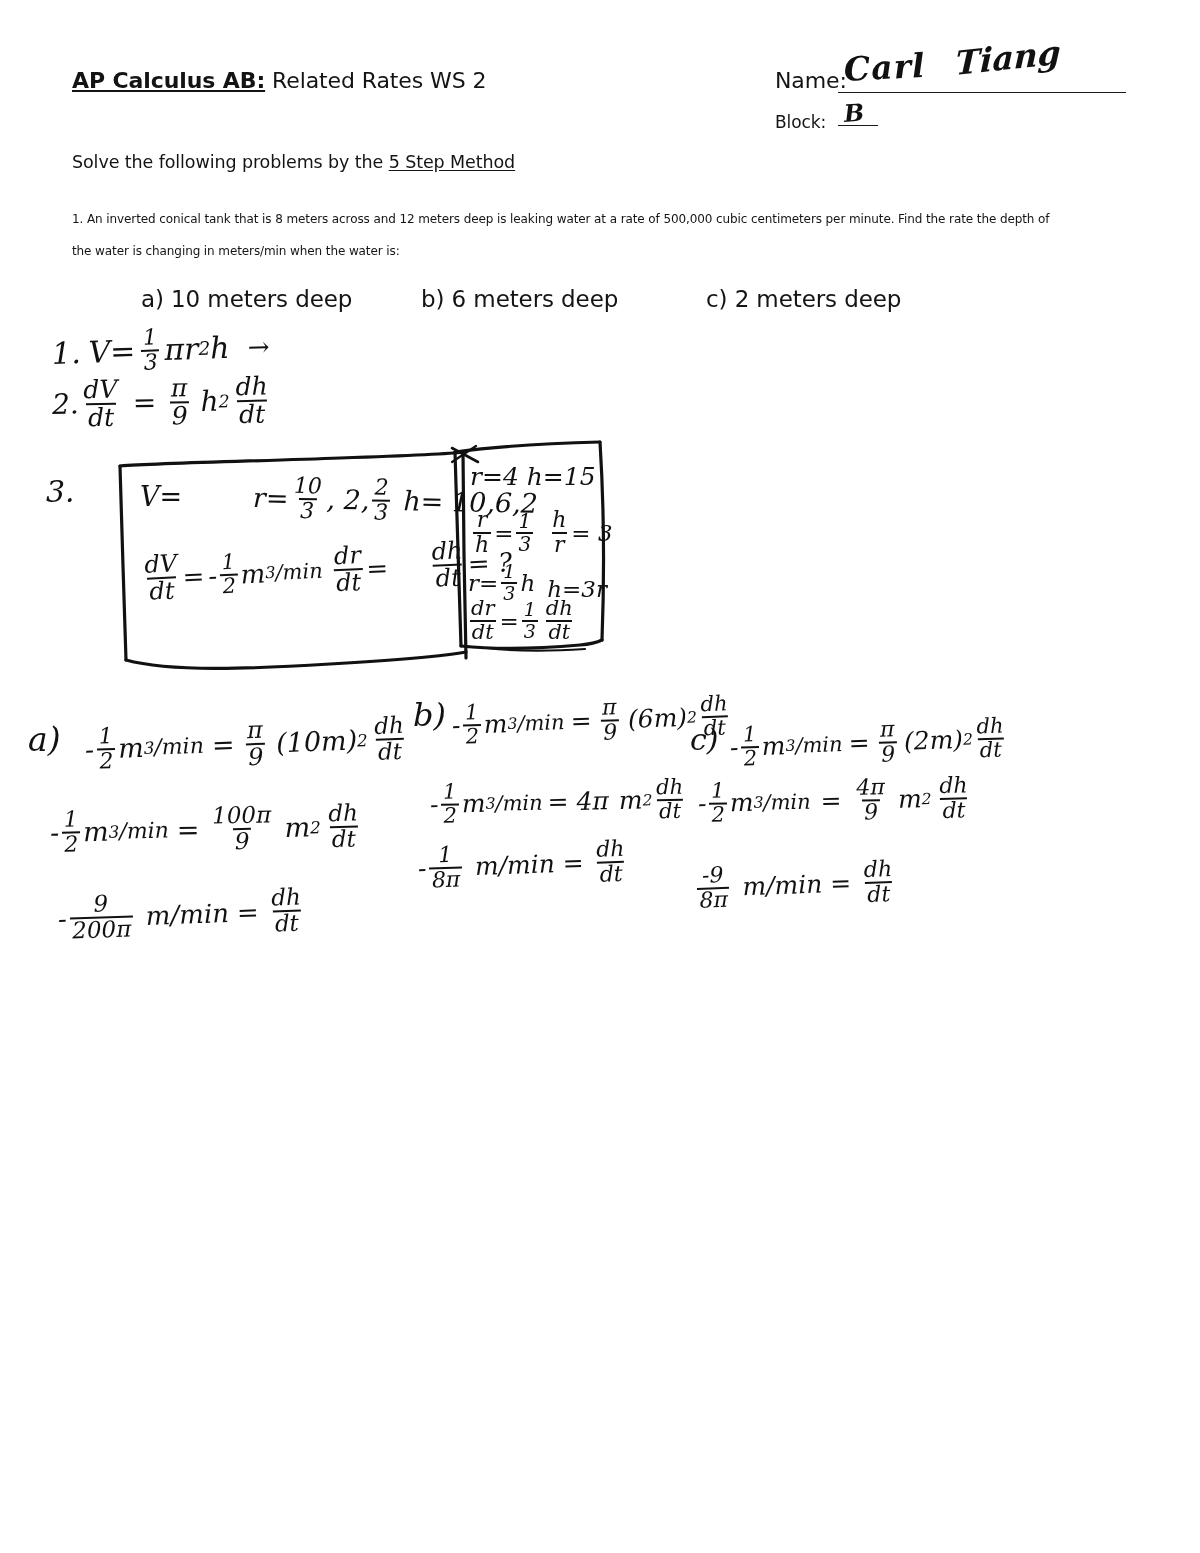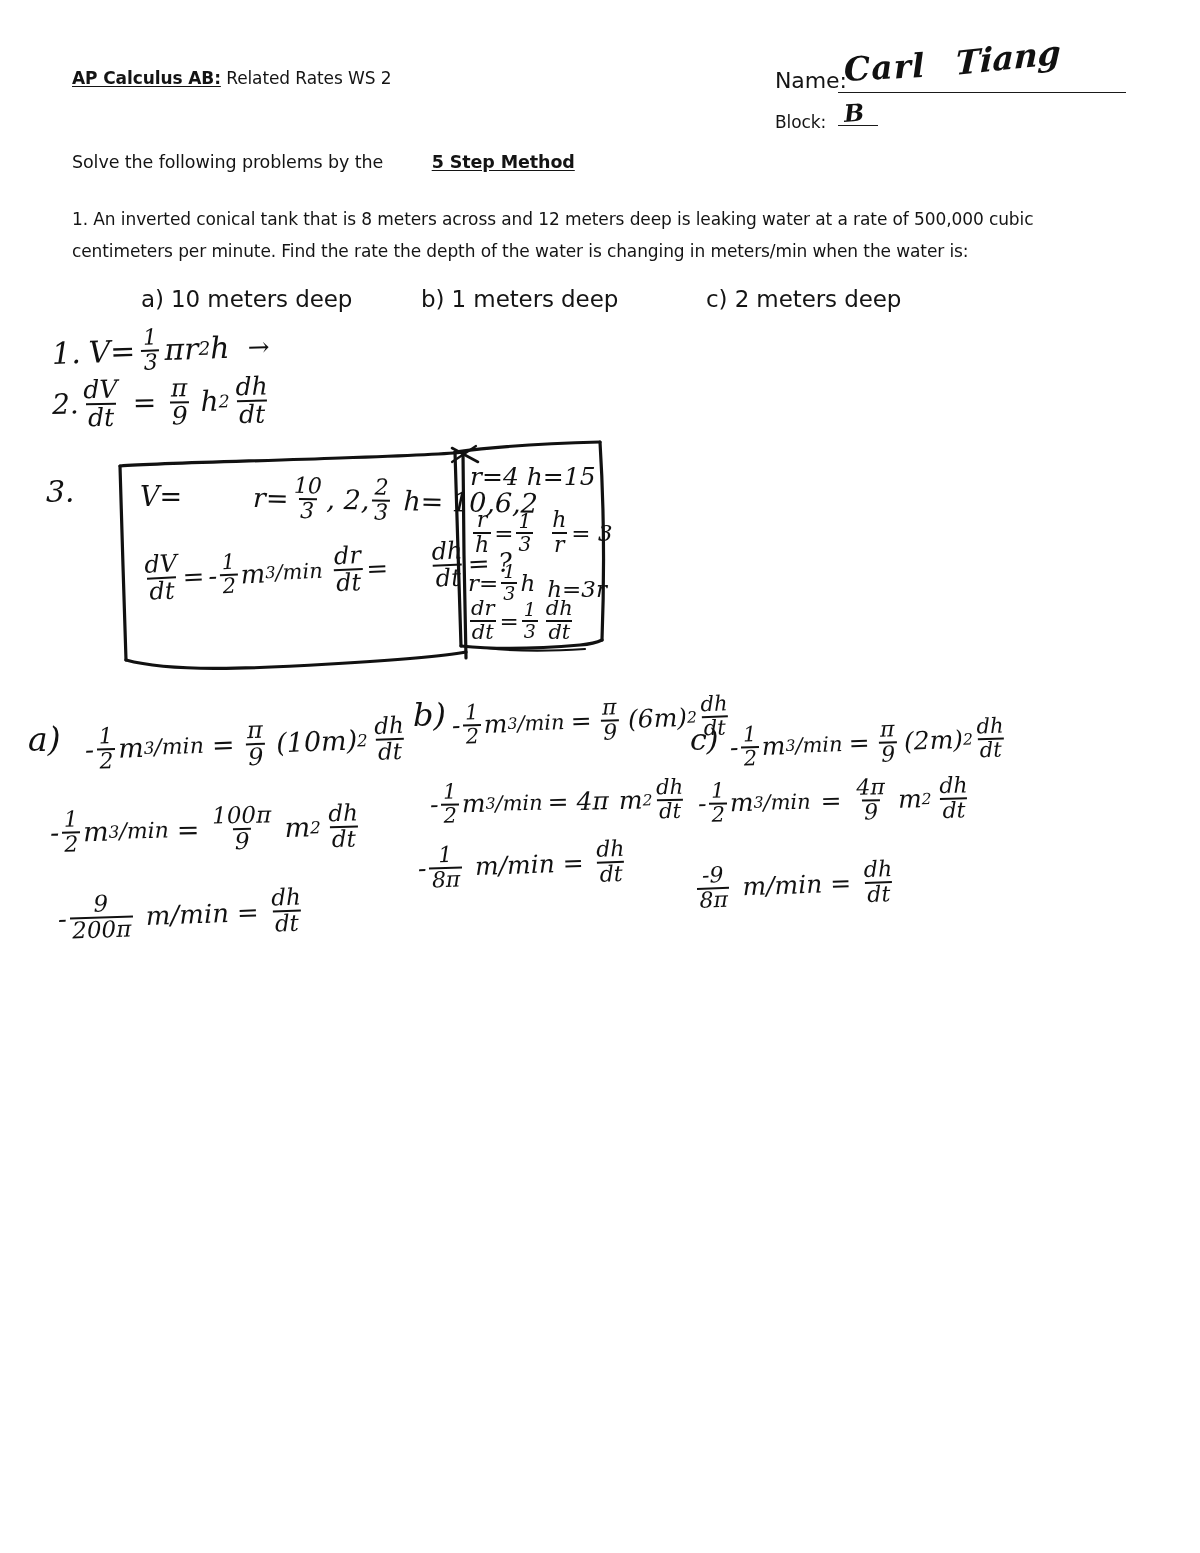--- a/index.html
+++ b/index.html
@@ -22,21 +22,21 @@
   .abs { position: absolute; }
 
   
   .typed {
     font-family: "DejaVu Sans", sans-serif;
     color: #141414;
     letter-spacing: -0.1px;
   }
   #doc-title {
     left: 72px; top: 68px;
-    font-size: 17px;
+    font-size: 22px;
     white-space: nowrap;
   }
   #doc-title .bold-underline {
     font-weight: bold;
     text-decoration: underline;
     text-underline-offset: 2px;
   }
   #name-label {
     left: 775px; top: 68px;
     font-size: 22px;
@@ -54,29 +54,28 @@
     left: 838px; top: 125px;
     width: 40px; height: 0;
     border-bottom: 1.4px solid #1a1a1a;
   }
   #instructions {
     left: 72px; top: 152px;
     font-size: 17.5px;
     white-space: nowrap;
   }
   #instructions .bold-underline {
-    font-weight: bold;
+    font-weight: normal;
     text-decoration: underline;
     text-underline-offset: 2px;
-    margin-left: 43px;
   }
   #problem-1 {
     left: 72px; top: 203px;
     width: 1000px;
-    font-size: 17px;
+    font-size: 12px;
     line-height: 32px;
   }
   .part-label {
     font-size: 23px;
     white-space: nowrap;
   }
   #part-a-label { left: 141px; top: 286px; }
   #part-b-label { left: 421px; top: 286px; }
   #part-c-label { left: 706px; top: 286px; }
 
@@ -170,21 +169,21 @@
   <div class="abs" id="block-rule"></div>
   <div class="abs hand hw-block">B</div>
 
   <div class="abs typed" id="instructions">
     <span>Solve the following problems by the </span><span class="bold-underline">5 Step Method</span>
   </div>
 
   <div class="abs typed" id="problem-1">1. An inverted conical tank that is 8 meters across and 12 meters deep is leaking water at a rate of 500,000 cubic centimeters per minute. Find the rate the depth of the water is changing in meters/min when the water is:</div>
 
   <div class="abs typed part-label" id="part-a-label">a) 10 meters deep</div>
-  <div class="abs typed part-label" id="part-b-label">b)  1 meters deep</div>
+  <div class="abs typed part-label" id="part-b-label">b)  6 meters deep</div>
   <div class="abs typed part-label" id="part-c-label">c) 2 meters deep</div>
 
   <svg class="abs" id="boxes-svg" width="1200" height="1553" viewBox="0 0 1200 1553">
 
     <path d="M120 466 C 160 463, 260 461, 340 458 C 400 456, 450 454, 463 452
              L 463 452" fill="none" stroke="#111" stroke-width="3.2" stroke-linecap="round"></path>
     <path d="M120 466 L 123 566 L 126 660" fill="none" stroke="#111" stroke-width="3.2" stroke-linecap="round"></path>
     <path d="M126 660 C 170 672, 250 669, 330 664 C 400 660, 450 655, 466 652" fill="none" stroke="#111" stroke-width="3.2" stroke-linecap="round"></path>
     <path d="M463 452 L 464 555 L 466 658" fill="none" stroke="#111" stroke-width="3.2" stroke-linecap="round"></path>
 

